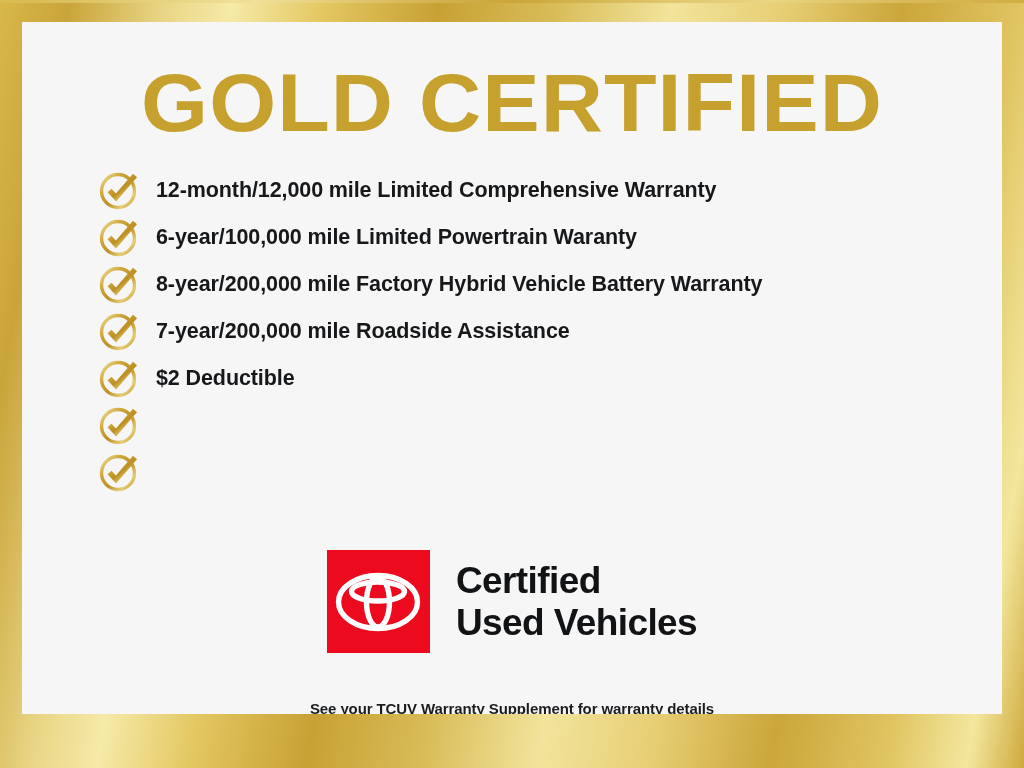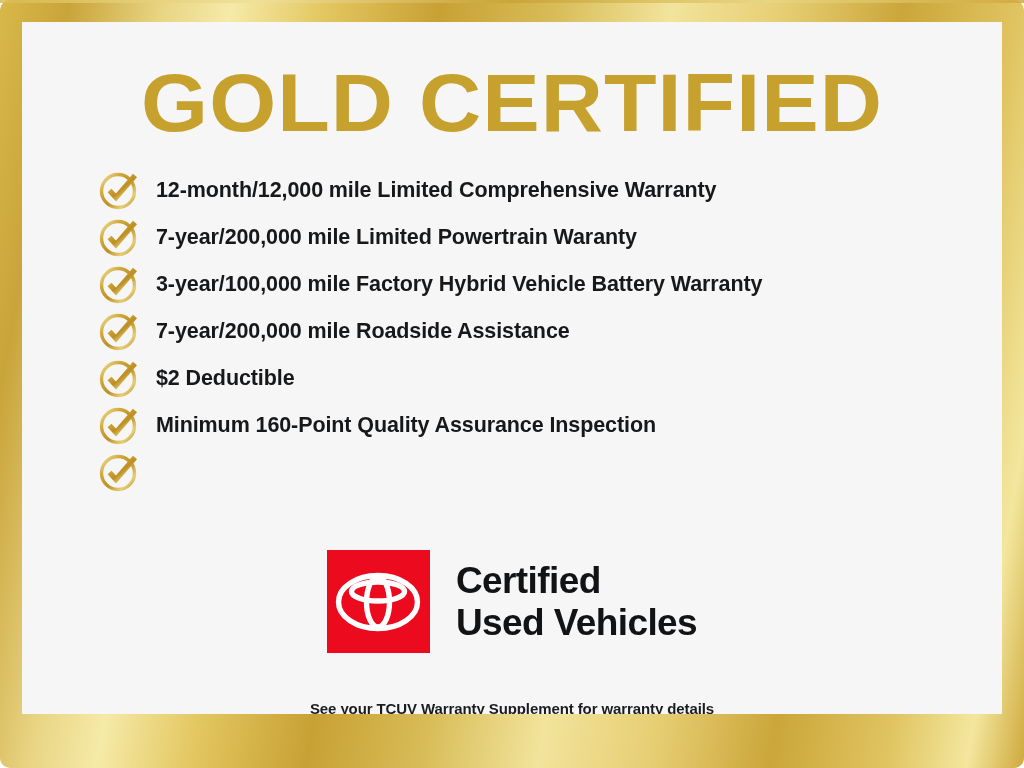--- a/index.html
+++ b/index.html
@@ -28,21 +28,20 @@
         #f6eaa8 20%,
         #e3c761 28%,
         #c8a134 38%,
         #d8bc58 48%,
         #f2e49c 58%,
         #e6cd72 68%,
         #cba63a 78%,
         #e0c461 88%,
         #f3e79e 95%,
         #cfa93d 100%);
-    border-radius: 10px;
   }
 
   
   #top-edge-shade {
     position: absolute;
     left: 0; top: 0;
     width: 1024px; height: 3px;
     background: linear-gradient(90deg,#d8bb50,#efe09a,#caa337,#e9d583,#cfa93d);
     opacity: .85;
   }
@@ -203,31 +202,31 @@
         <span class="benefit-text">12-month/12,000 mile Limited Comprehensive Warranty</span>
       </div>
 
       <div class="benefit-row">
         <span class="check-icon">
           <svg viewBox="0 0 42 42" xmlns="http://www.w3.org/2000/svg">
             <circle cx="20" cy="22" r="16.5" fill="none" stroke="url(#g1)" stroke-width="3.4"></circle>
             <path d="M11.5 21.5 L18 28.5 L37 6.5" fill="none" stroke="url(#g1)" stroke-width="5.4"></path>
           </svg>
         </span>
-        <span class="benefit-text">7-year/200,000 mile Limited Powertrain Waranty</span>
-      </div>
-
-      <div class="benefit-row">
-        <span class="check-icon">
-          <svg viewBox="0 0 42 42" xmlns="http://www.w3.org/2000/svg">
-            <circle cx="20" cy="22" r="16.5" fill="none" stroke="url(#g1)" stroke-width="3.4"></circle>
-            <path d="M11.5 21.5 L18 28.5 L37 6.5" fill="none" stroke="url(#g1)" stroke-width="5.4"></path>
-          </svg>
-        </span>
-        <span class="benefit-text">3-year/100,000 mile Factory Hybrid Vehicle Battery Warranty</span>
+        <span class="benefit-text">6-year/100,000 mile Limited Powertrain Waranty</span>
+      </div>
+
+      <div class="benefit-row">
+        <span class="check-icon">
+          <svg viewBox="0 0 42 42" xmlns="http://www.w3.org/2000/svg">
+            <circle cx="20" cy="22" r="16.5" fill="none" stroke="url(#g1)" stroke-width="3.4"></circle>
+            <path d="M11.5 21.5 L18 28.5 L37 6.5" fill="none" stroke="url(#g1)" stroke-width="5.4"></path>
+          </svg>
+        </span>
+        <span class="benefit-text">8-year/200,000 mile Factory Hybrid Vehicle Battery Warranty</span>
       </div>
 
       <div class="benefit-row">
         <span class="check-icon">
           <svg viewBox="0 0 42 42" xmlns="http://www.w3.org/2000/svg">
             <circle cx="20" cy="22" r="16.5" fill="none" stroke="url(#g1)" stroke-width="3.4"></circle>
             <path d="M11.5 21.5 L18 28.5 L37 6.5" fill="none" stroke="url(#g1)" stroke-width="5.4"></path>
           </svg>
         </span>
         <span class="benefit-text">7-year/200,000 mile Roadside Assistance</span>
@@ -243,21 +242,20 @@
         <span class="benefit-text">$2 Deductible</span>
       </div>
 
       <div class="benefit-row">
         <span class="check-icon">
           <svg viewBox="0 0 42 42" xmlns="http://www.w3.org/2000/svg">
             <circle cx="20" cy="22" r="16.5" fill="none" stroke="url(#g1)" stroke-width="3.4"></circle>
             <path d="M11.5 21.5 L18 28.5 L37 6.5" fill="none" stroke="url(#g1)" stroke-width="5.4"></path>
           </svg>
         </span>
-        <span class="benefit-text">Minimum 160-Point Quality Assurance Inspection</span>
       </div>
 
 
       <div class="benefit-row">
         <span class="check-icon">
           <svg viewBox="0 0 42 42" xmlns="http://www.w3.org/2000/svg">
             <circle cx="20" cy="22" r="16.5" fill="none" stroke="url(#g1)" stroke-width="3.4"></circle>
             <path d="M11.5 21.5 L18 28.5 L37 6.5" fill="none" stroke="url(#g1)" stroke-width="5.4"></path>
           </svg>
         </span>

